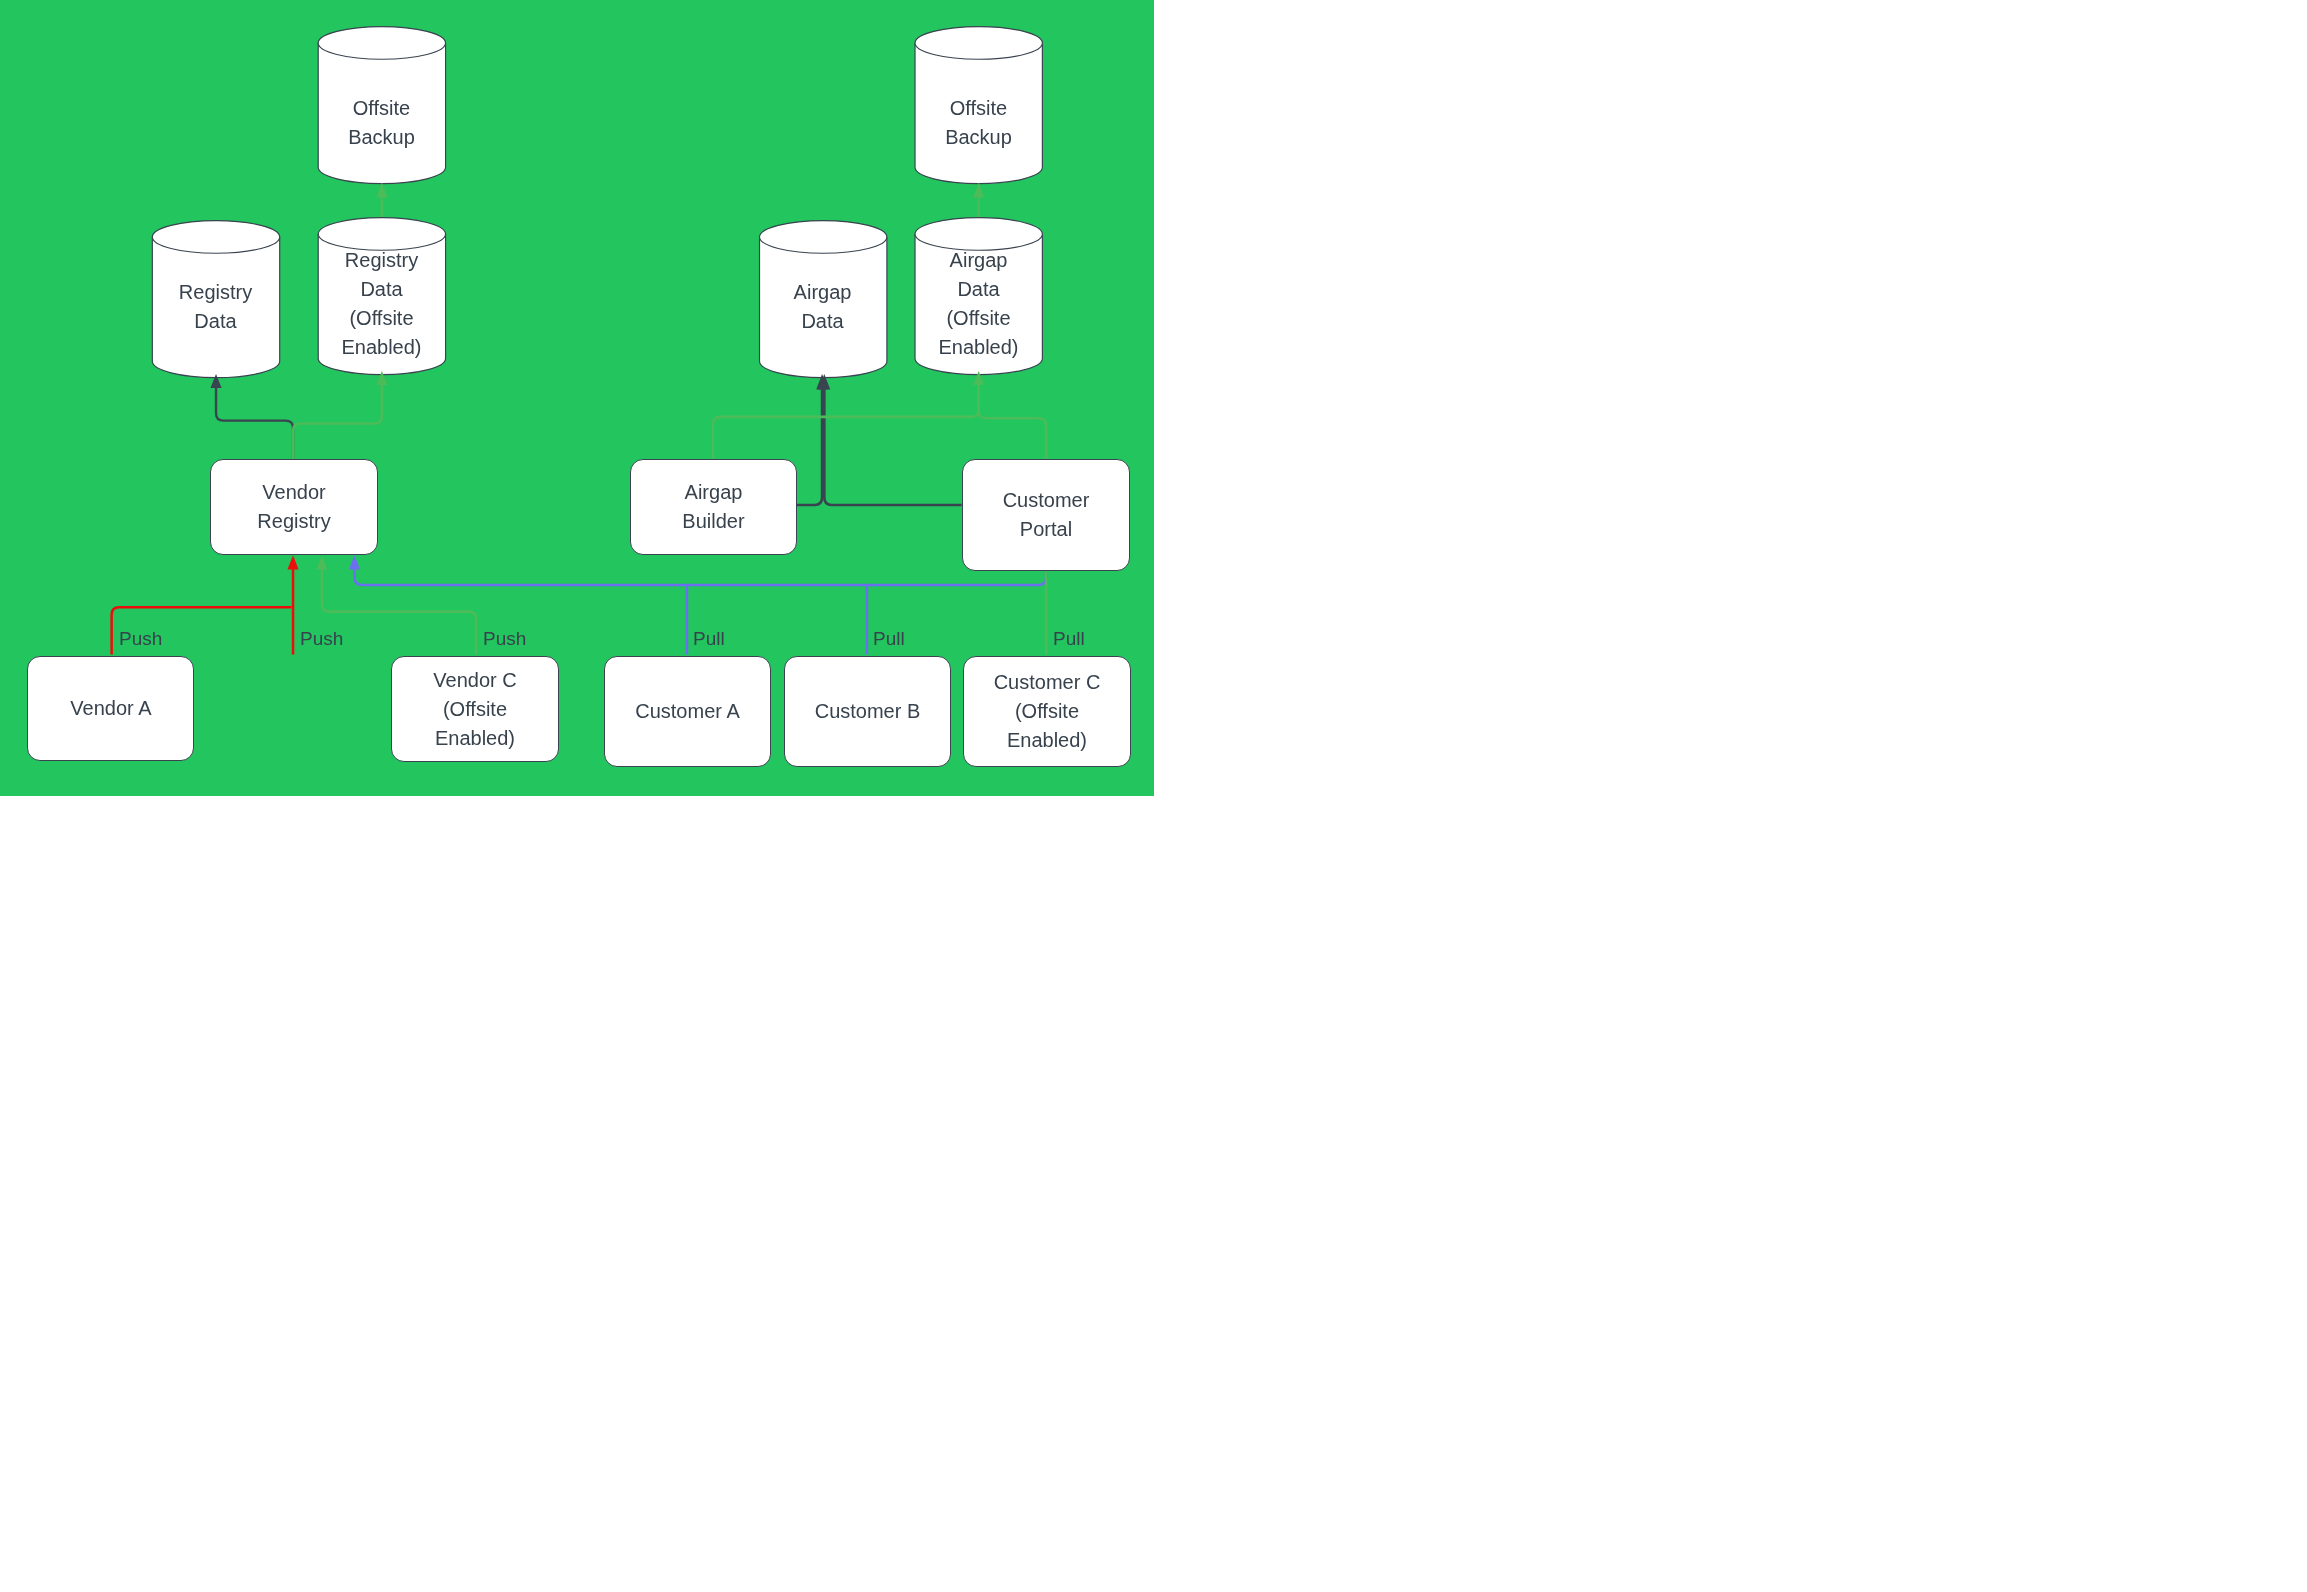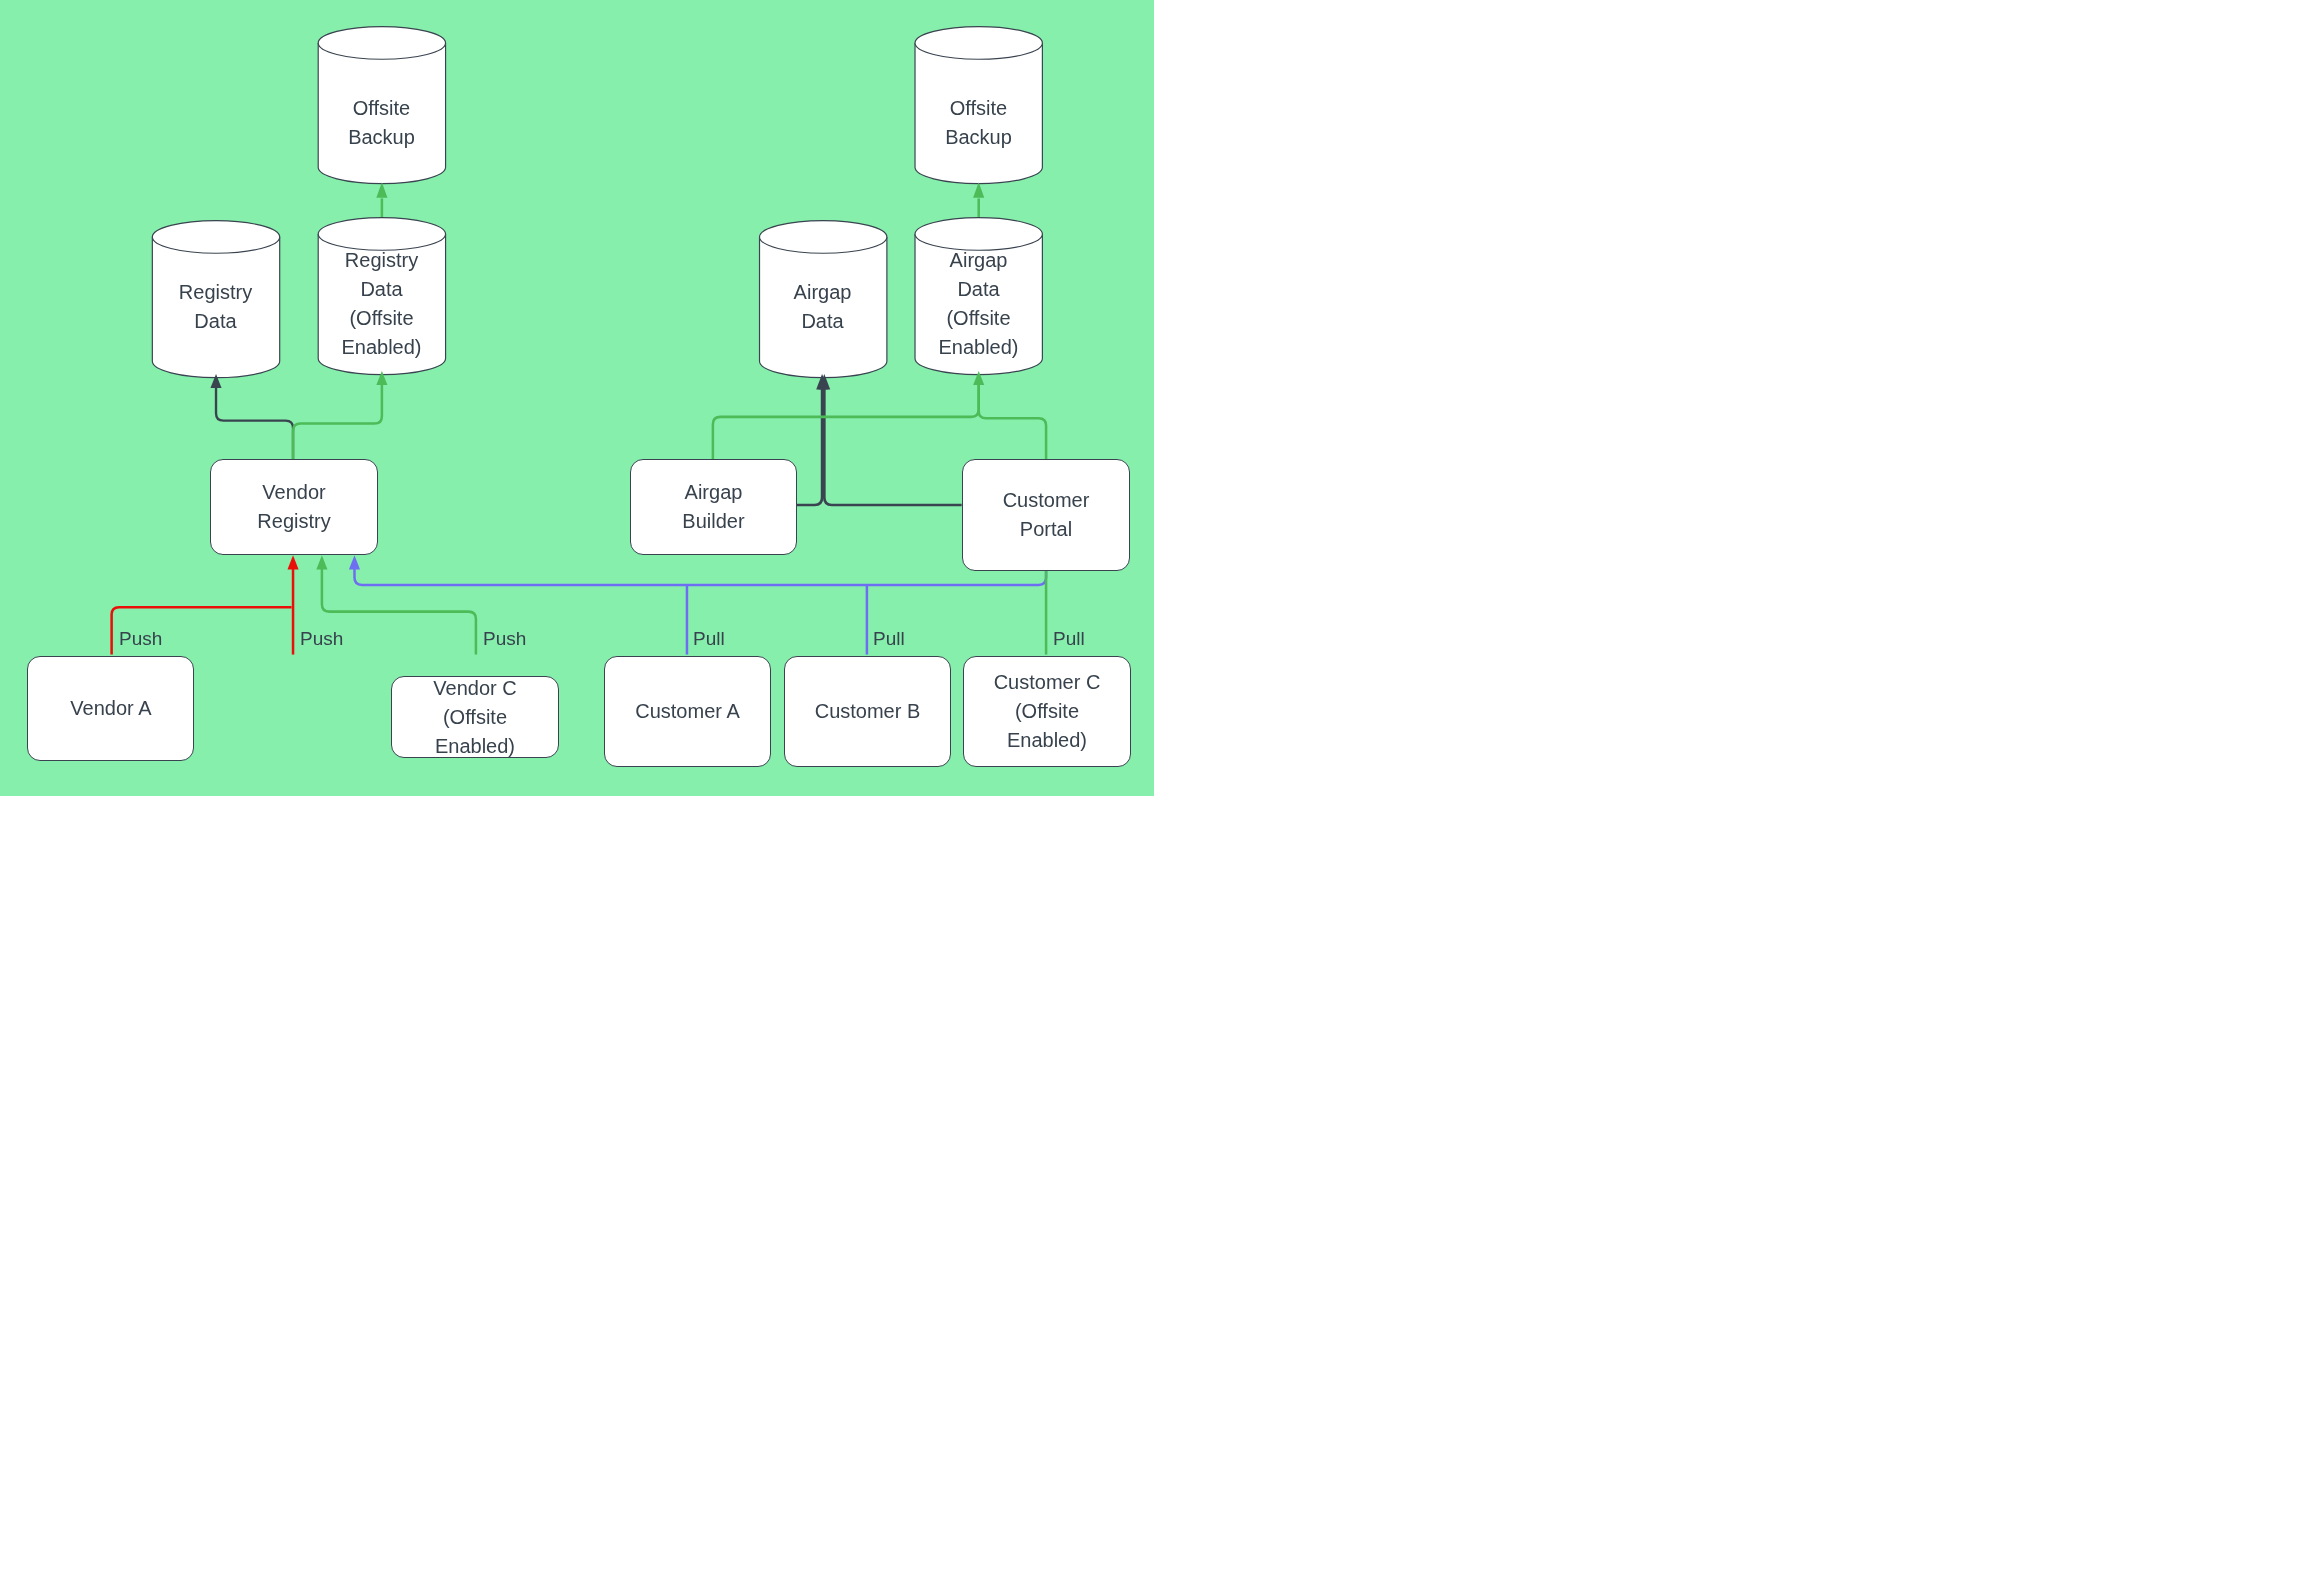--- a/index.html
+++ b/index.html
@@ -7,21 +7,21 @@
     padding: 0;
     background: #ffffff;
     width: 100%;
     height: 100%;
     overflow: hidden;
   }
   .stage {
     position: relative;
     width: 1154px;
     height: 796px;
-    background: #86efac;
+    background: #22c55e;
     transform-origin: 0 0;
     transform: scale(calc(100vw / 1557));
     font-family: "Liberation Sans", sans-serif;
   }
   svg.wires {
     position: absolute;
     left: 0; top: 0;
     width: 1154px;
     height: 796px;
     display: block;
@@ -153,21 +153,21 @@
 Backup</div>
 
   <div class="node" style="left:210px;  top:459px; width:168px; height:96px;"><span>Vendor
 Registry</span></div>
   <div class="node" style="left:630px;  top:459px; width:167px; height:96px;"><span>Airgap
 Builder</span></div>
   <div class="node" style="left:962px; top:459px; width:168px; height:112px;"><span>Customer
 Portal</span></div>
 
   <div class="node" style="left:27.4px;   top:656px; width:167px; height:105px;"><span>Vendor A</span></div>
-  <div class="node" style="left:391px;  top:676px; width:168px; height:82px;"><span>Vendor C
+  <div class="node" style="left:391px;  top:656px; width:168px; height:106px;"><span>Vendor C
 (Offsite
 Enabled)</span></div>
   <div class="node" style="left:604px;  top:656px; width:167px; height:111px;"><span>Customer A</span></div>
   <div class="node" style="left:784px; top:656px; width:167px; height:111px;"><span>Customer B</span></div>
   <div class="node" style="left:963px; top:656px; width:168px; height:111px;"><span>Customer C
 (Offsite
 Enabled)</span></div>
 
   <div class="edge-label" style="left:119px;  top:639px;">Push</div>
   <div class="edge-label" style="left:300px;  top:639px;">Push</div>

